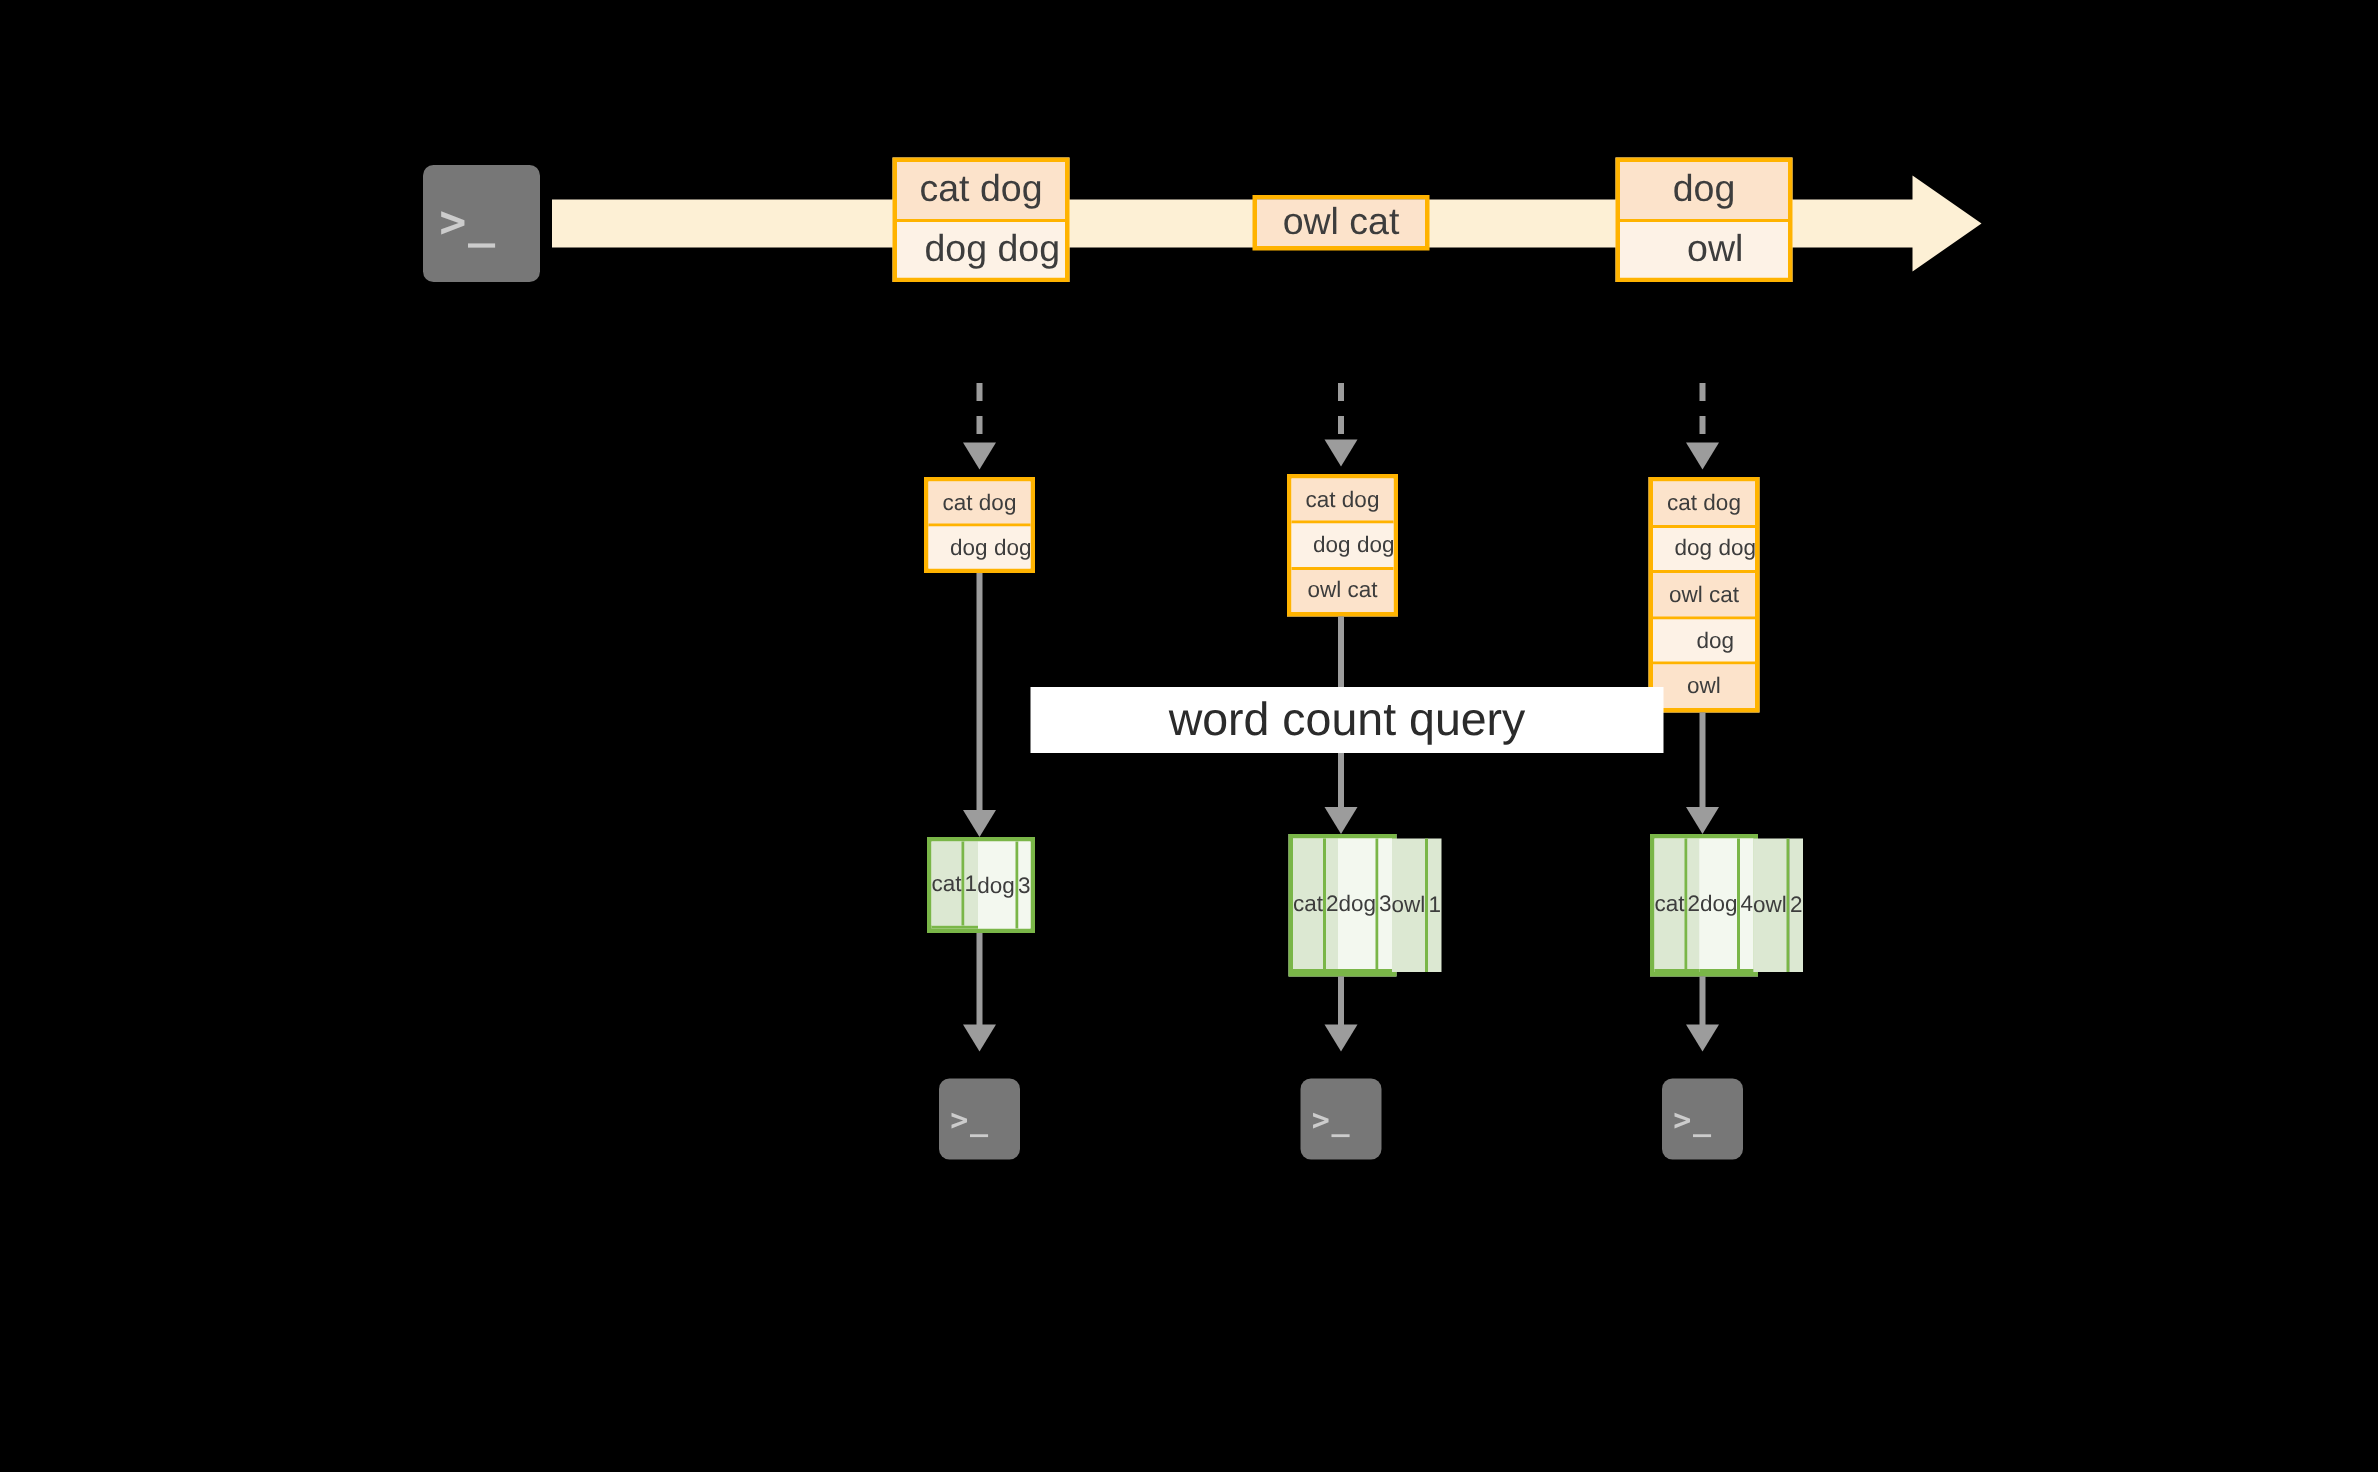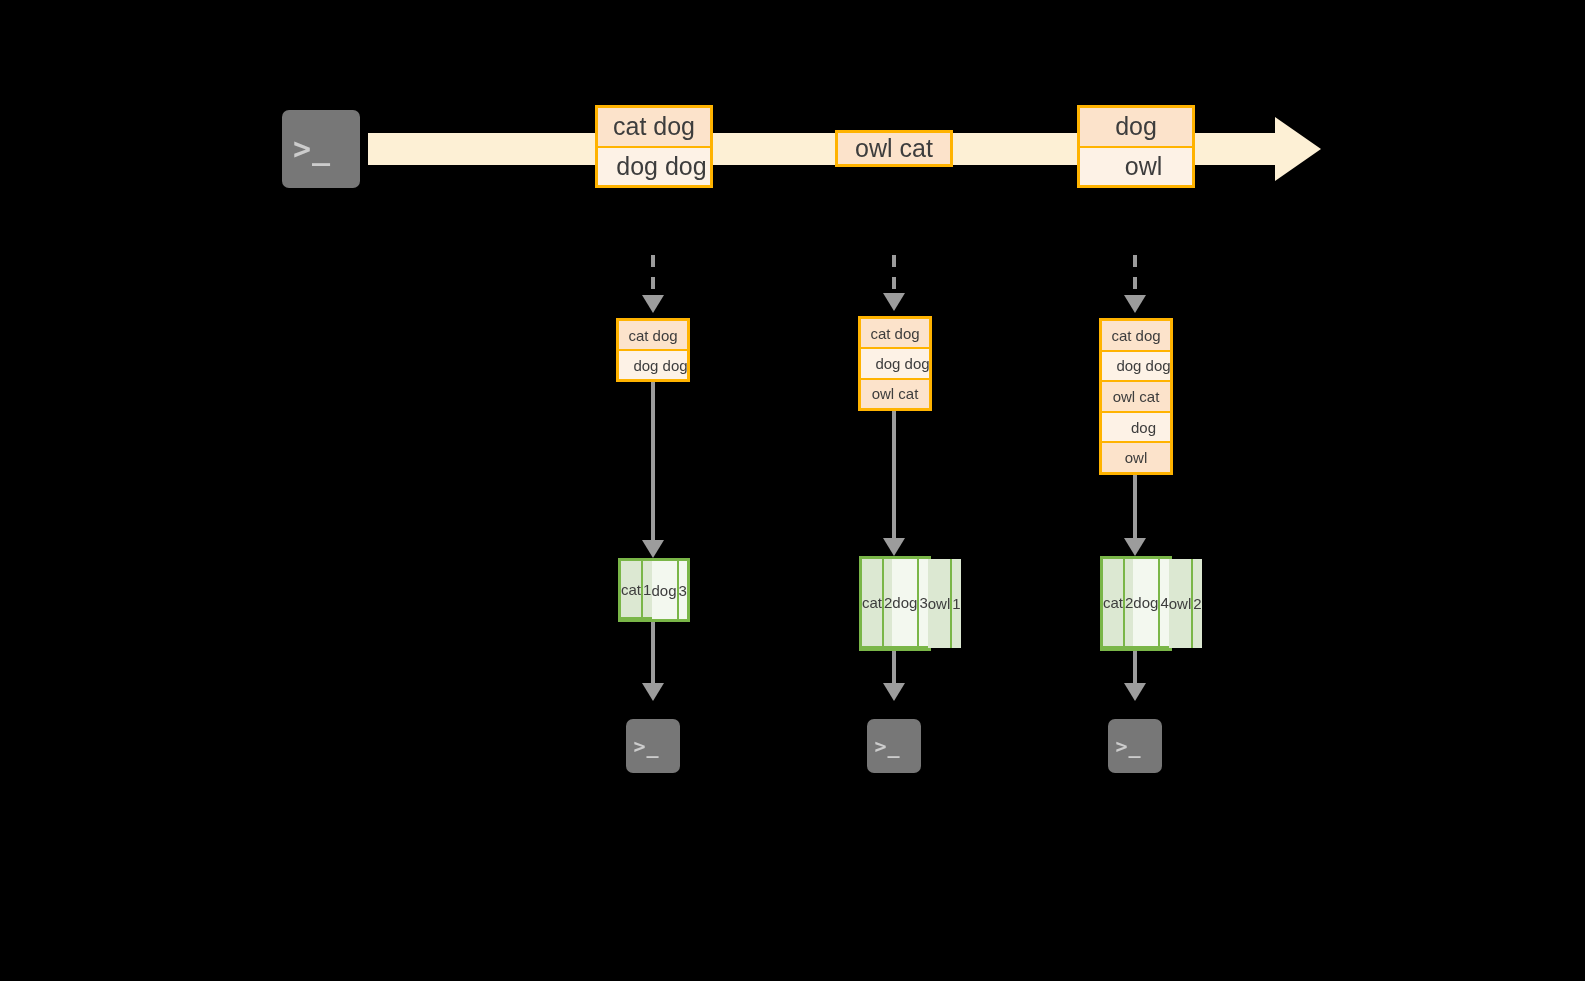--- a/index.html
+++ b/index.html
@@ -280,14 +280,17 @@
   </div>
 
   <div class="conn-line" style="left:1133px; top:651px; height:34px;"></div>
   <div class="conn-head" style="left:1124px; top:683px;"></div>
 
   <div class="terminal" style="left:1101px; top:712px; width:68px; height:68px;">
     <div class="hatch"></div>
     <div class="glyph" style="font-size:20px;">&gt;_</div>
   </div>
 
+  <div class="query-band" style="left:687px; top:458px; width:422px; height:44px;">
+    <span class="qtext">word count query</span>
+  </div>
 
 </div>
 
 </body></html>

